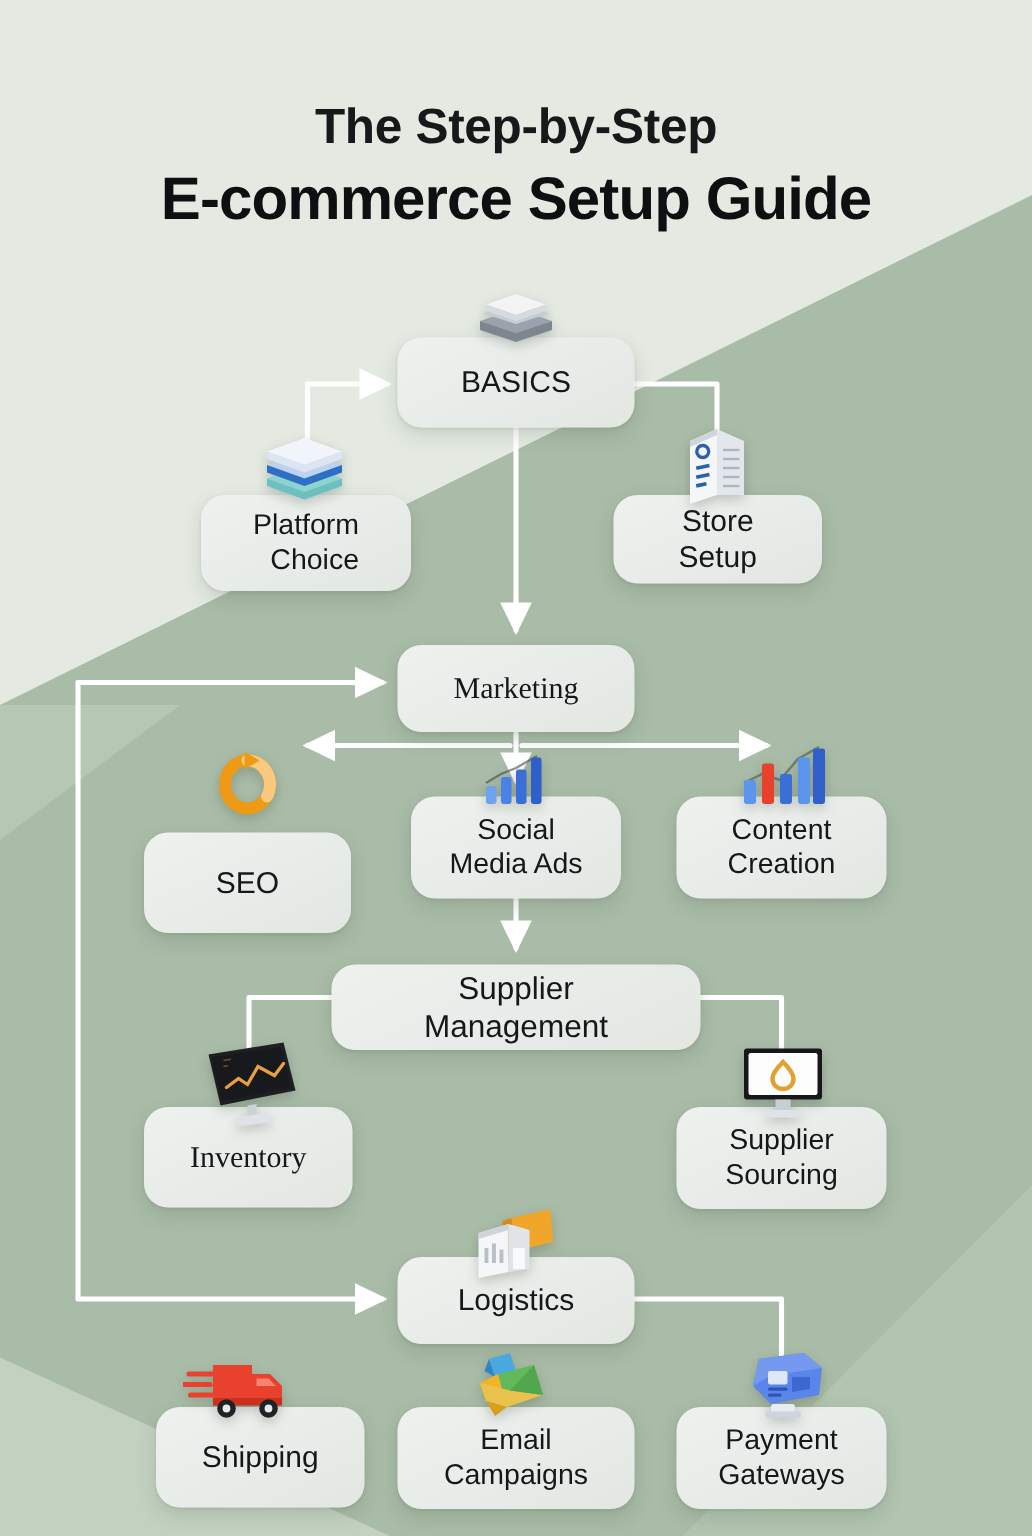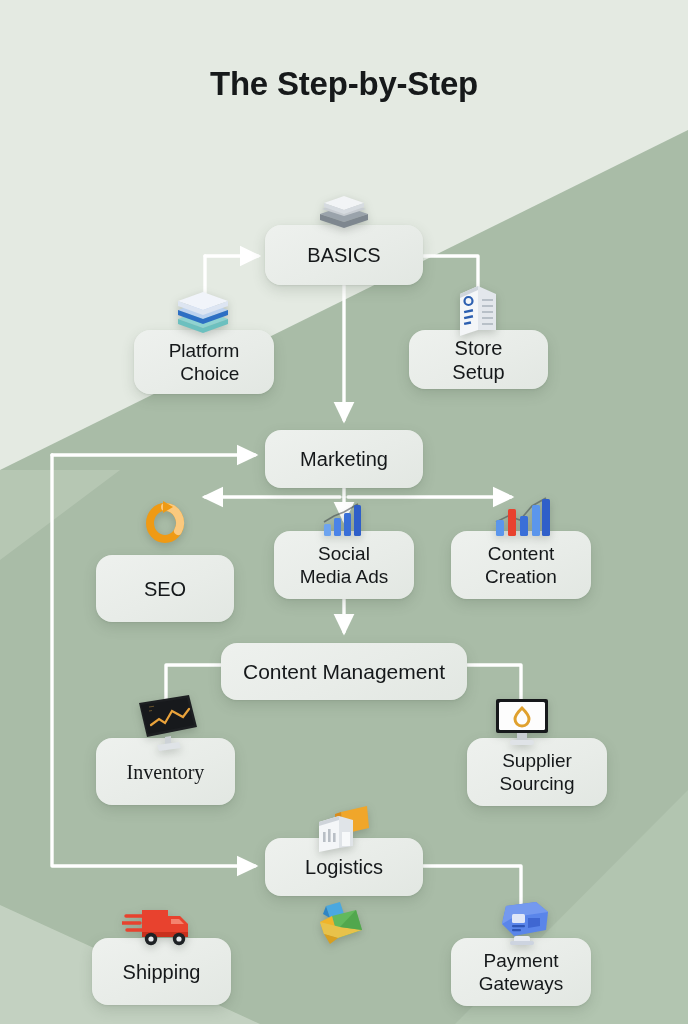--- a/index.html
+++ b/index.html
@@ -65,20 +65,21 @@
 
     <polygon points="0,1024 0,905 260,1024" fill="#ccd8c9" opacity="0.75"></polygon>
 
     <polygon points="688,1024 688,790 455,1024" fill="#bccdb9" opacity="0.5"></polygon>
 
     <polygon points="0,470 0,560 120,470" fill="#c3d2c0" opacity="0.5"></polygon>
   </svg>
 
   <div class="title-wrap">
     <div class="title-line1">The Step-by-Step</div>
+    <div class="title-line2">E-commerce Setup Guide</div>
   </div>
 
   <svg id="wires" viewBox="0 0 688 1024" width="688" height="1024">
     <defs>
       <marker id="ah-r" markerWidth="7" markerHeight="7" refX="5.4" refY="3.5" orient="auto">
         <path d="M0,0.4 L6.4,3.5 L0,6.6 Z" fill="#ffffff"></path>
       </marker>
       <marker id="ah-l" markerWidth="7" markerHeight="7" refX="5.4" refY="3.5" orient="auto">
         <path d="M0,0.4 L6.4,3.5 L0,6.6 Z" fill="#ffffff"></path>
       </marker>
@@ -251,58 +252,62 @@
 
   <div class="node small" style="left:134px;top:330px;width:140px;height:64px;text-align:right;">
     <span class="label">Platform
 Choice</span>
   </div>
 
   <div class="node" style="left:409px;top:330px;width:139px;height:59px;">
     <span class="label">Store Setup</span>
   </div>
 
-  <div class="node" style="left:265px;top:430px;width:158px;height:58px;">
+  <div class="node" style="left:265px;top:430px;width:158px;height:58px;font-family:Liberation Serif, serif;">
     <span class="label">Marketing</span>
   </div>
 
   <div class="node" style="left:96px;top:531px;width:138px;height:67px;margin-top:24px;">
     <span class="label">SEO</span>
   </div>
 
   <div class="node small" style="left:274px;top:531px;width:140px;height:68px;">
     <span class="label">Social
 Media Ads</span>
   </div>
 
   <div class="node small" style="left:451px;top:531px;width:140px;height:68px;">
     <span class="label">Content
 Creation</span>
   </div>
 
   <div class="node big" style="left:221px;top:643px;width:246px;height:57px;">
-    <span class="label">Content Management</span>
+    <span class="label">Supplier Management</span>
   </div>
 
   <div class="node" style="left:96px;top:738px;width:139px;height:67px;font-family:Liberation Serif, serif;">
     <span class="label">Inventory</span>
   </div>
 
-  <div class="node small" style="left:451px;top:738px;width:140px;height:68px;margin-left:16px;">
+  <div class="node small" style="left:451px;top:738px;width:140px;height:68px;">
     <span class="label">Supplier
 Sourcing</span>
   </div>
 
   <div class="node" style="left:265px;top:838px;width:158px;height:58px;">
     <span class="label">Logistics</span>
   </div>
 
-  <div class="node" style="left:92px;top:938px;width:139px;height:67px;">
+  <div class="node" style="left:104px;top:938px;width:139px;height:67px;">
     <span class="label">Shipping</span>
   </div>
 
+  <div class="node small" style="left:265px;top:938px;width:158px;height:68px;">
+    <span class="label">Email
+Campaigns</span>
+  </div>
 
   <div class="node small" style="left:451px;top:938px;width:140px;height:68px;align-items:center;">
     <span class="label">Payment
 Gateways</span>
   </div>
 
 </div>
 
 </body></html>

